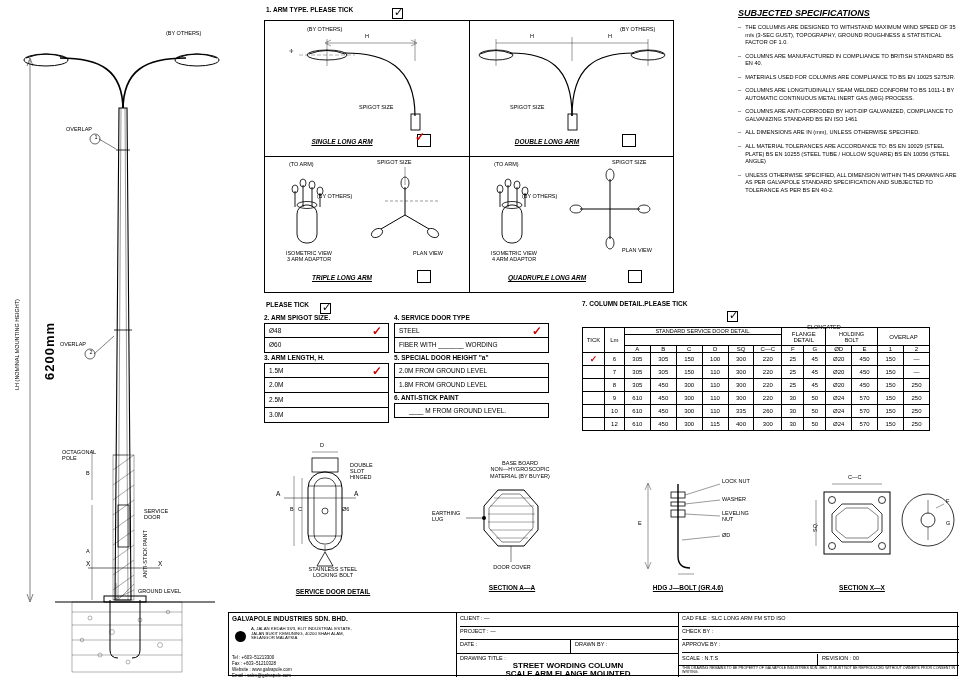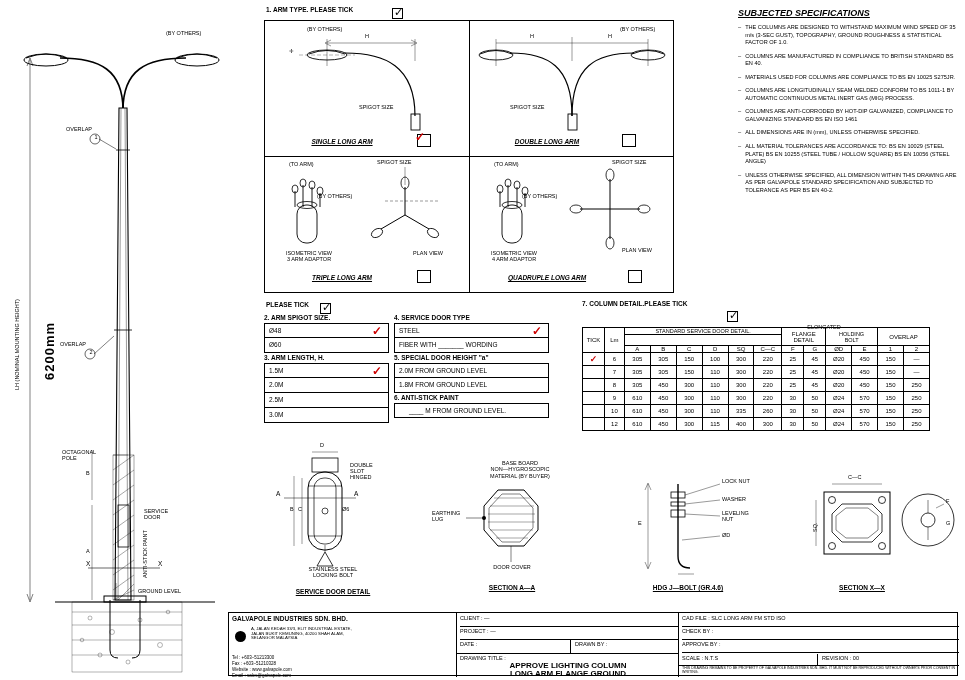--- a/index.html
+++ b/index.html
@@ -584,22 +584,22 @@
   </div>
 
   <div class="abs" style="left:228px;top:0;width:222px;height:64px;border-right:1px solid #000;">
     <div class="abs tiny" style="left:3px;top:2px;border-bottom:1px solid #000;width:219px;height:12px;"><span>CLIENT :</span> <span>—</span></div>
     <div class="abs tiny" style="left:3px;top:15px;border-bottom:1px solid #000;width:219px;height:12px;"><span>PROJECT :</span> <span>—</span></div>
     <div class="abs tiny" style="left:3px;top:28px;width:100px;height:12px;"><span>DATE :</span></div>
     <div class="abs tiny" style="left:118px;top:28px;width:104px;height:12px;"><span>DRAWN BY :</span></div>
     <div class="abs" style="left:0;top:40px;width:222px;border-top:1px solid #000;"></div>
     <div class="abs" style="left:113px;top:27px;height:14px;border-left:1px solid #000;"></div>
     <div class="abs tiny" style="left:3px;top:42px;">DRAWING TITLE :</div>
-    <div class="abs xs ttl ctr" style="left:0;top:48px;width:222px;font-size:8px;">APPROVE LIGHTING COLUMN</div>
-    <div class="abs xs ttl ctr" style="left:0;top:56px;width:222px;font-size:8px;">LONG ARM FLANGE GROUND</div>
+    <div class="abs xs ttl ctr" style="left:0;top:48px;width:222px;font-size:8px;">STREET WORDING COLUMN</div>
+    <div class="abs xs ttl ctr" style="left:0;top:56px;width:222px;font-size:8px;">SCALE ARM FLANGE MOUNTED</div>
   </div>
 
   <div class="abs" style="left:450px;top:0;width:280px;height:64px;">
     <div class="abs tiny" style="left:3px;top:2px;width:277px;border-bottom:1px solid #000;height:12px;">CAD FILE : SLC LONG ARM FM STD ISO</div>
     <div class="abs tiny" style="left:3px;top:15px;width:277px;border-bottom:1px solid #000;height:12px;">CHECK BY :</div>
     <div class="abs tiny" style="left:3px;top:28px;width:277px;border-bottom:1px solid #000;height:12px;">APPROVE BY :</div>
     <div class="abs tiny" style="left:3px;top:42px;">SCALE : N.T.S</div>
     <div class="abs tiny" style="left:143px;top:42px;">REVISION : 00</div>
     <div class="abs" style="left:138px;top:41px;height:11px;border-left:1px solid #000;"></div>
     <div class="abs" style="left:0;top:52px;width:280px;border-top:1px solid #000;"></div>

